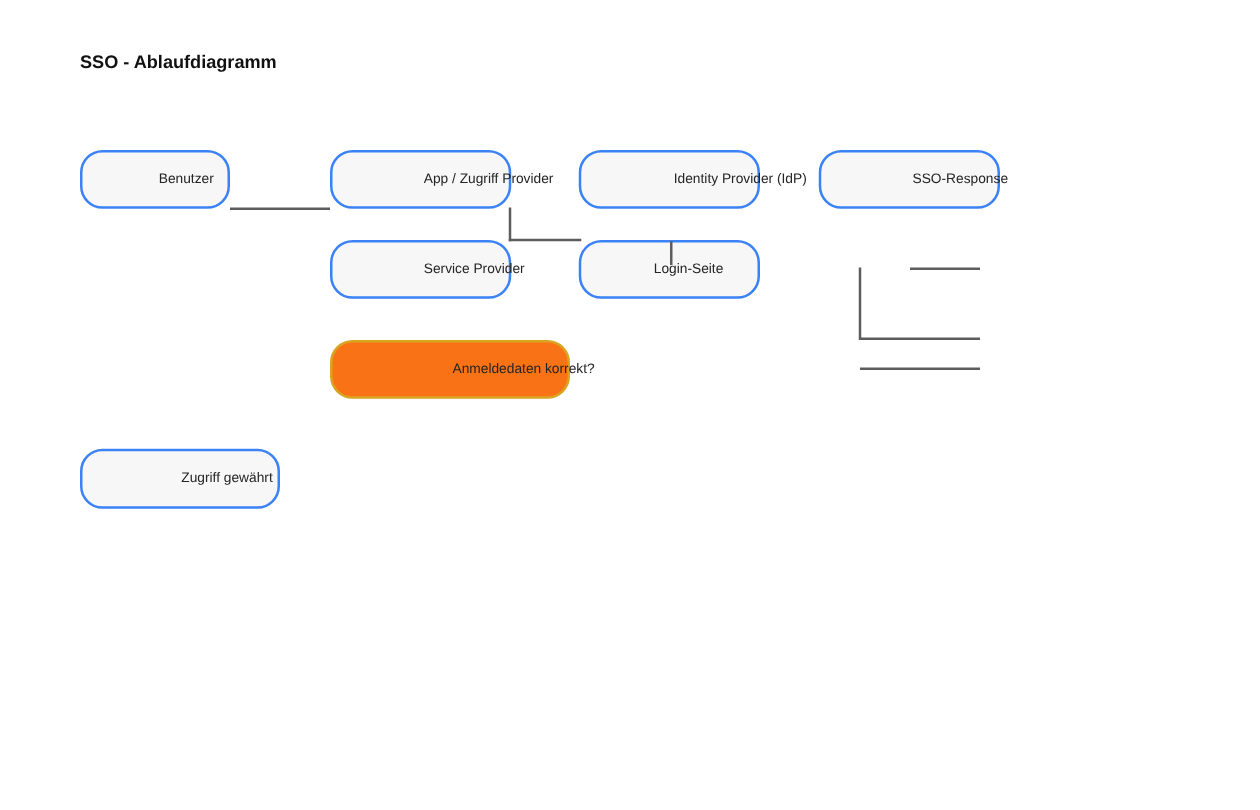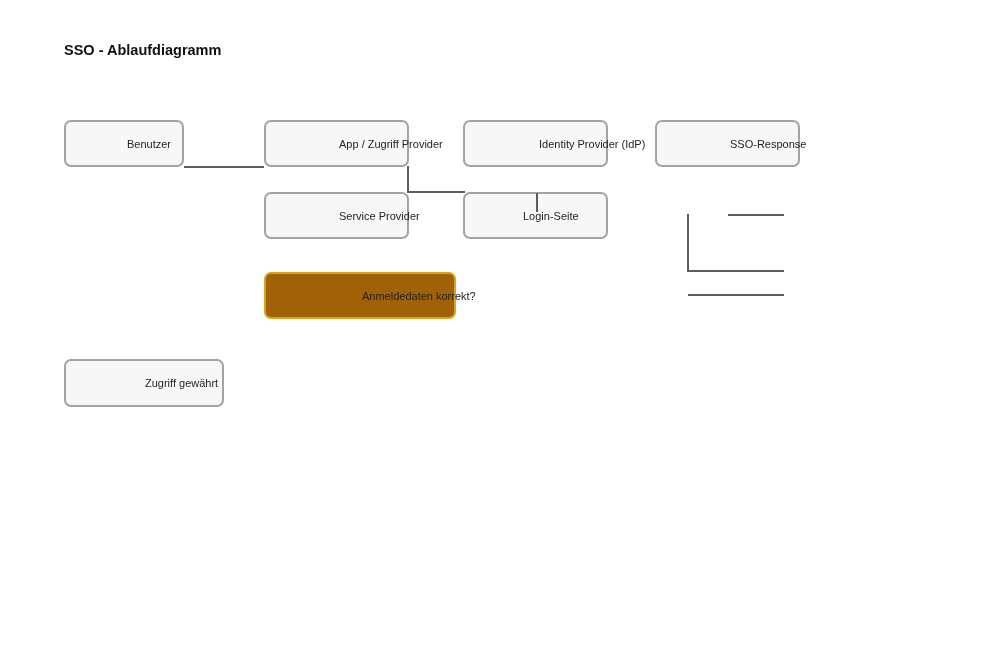--- a/index.html
+++ b/index.html
@@ -23,34 +23,34 @@
     font-size: 14.5px;
     line-height: 17px;
     font-weight: 700;
     color: #111111;
     white-space: nowrap;
   }
   .node {
     position: absolute;
     box-sizing: border-box;
     background: #f7f7f7;
-    border: 2px solid #a3a3a3;
-    border-radius: 7px;
+    border: 2px solid #3b82f6;
+    border-radius: 18px;
   }
   .node .label {
     position: absolute;
     top: 50%;
     transform: translateY(-50%);
     white-space: nowrap;
     font-size: 11px;
     color: #242424;
     line-height: 13px;
   }
   .node.decision {
-    background: #a16207;
+    background: #f97316;
     border-color: #d9a521;
   }
   
   .n-benutzer { left: 64px;  top: 120px; width: 120px; height: 47px; }
   .n-app      { left: 264px; top: 120px; width: 145px; height: 47px; }
   .n-idp      { left: 463px; top: 120px; width: 145px; height: 47px; }
   .n-sso      { left: 655px; top: 120px; width: 145px; height: 47px; }
   .n-sp       { left: 264px; top: 192px; width: 145px; height: 47px; }
   .n-login    { left: 463px; top: 192px; width: 145px; height: 47px; }
   .n-decision { left: 264px; top: 272px; width: 192px; height: 47px; }

